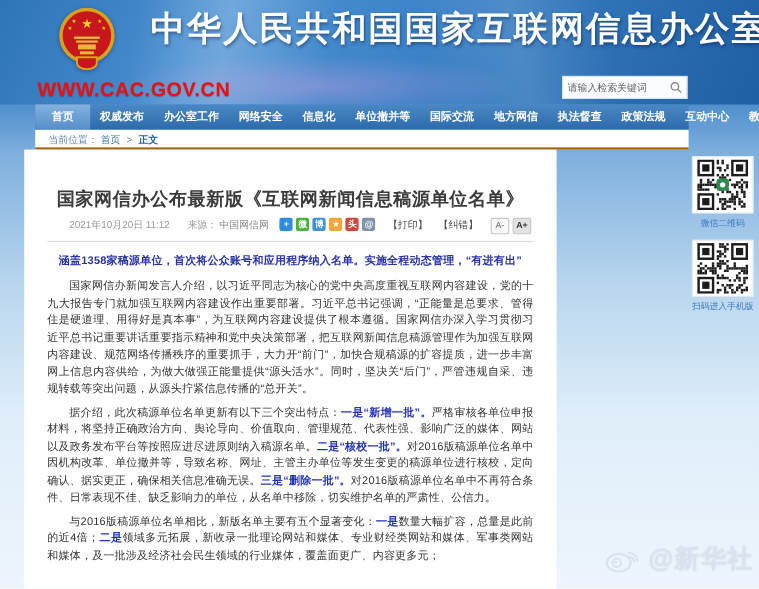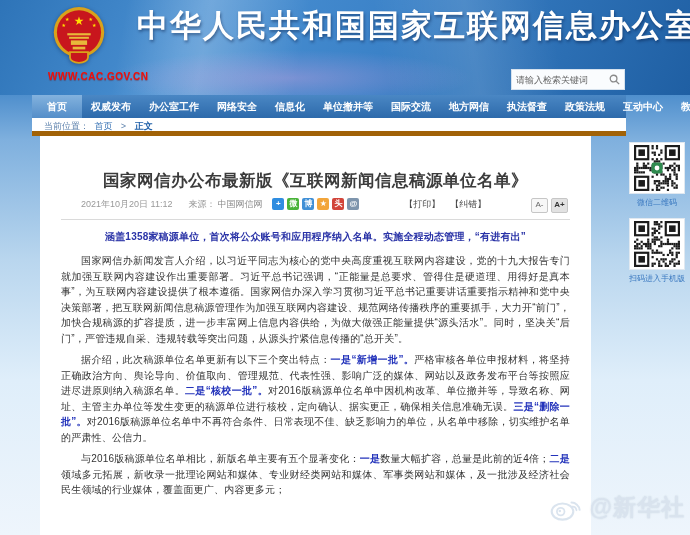--- a/index.html
+++ b/index.html
@@ -16,43 +16,43 @@
       radial-gradient(ellipse 260px 40px at 290px 78px,rgba(255,170,230,.30),transparent 70%),
       linear-gradient(100deg,transparent 18%,rgba(255,255,255,.22) 30%,transparent 44%),
       linear-gradient(80deg,transparent 55%,rgba(255,255,255,.12) 68%,transparent 80%);}
   .brand{position:absolute;left:52px;top:5px;display:flex;align-items:flex-start;}
   .emblem{width:54px;height:60px;flex:0 0 auto;filter:drop-shadow(0 1px 2px rgba(0,0,40,.35));}
   .site-titles{margin-left:13px;color:#fff;}
   .site-title{font-size:31px;font-weight:700;letter-spacing:2px;line-height:34px;margin-top:4px;
     text-shadow:1px 2px 3px rgba(0,20,60,.45);white-space:nowrap;margin-left:18px;}
   .site-subtitle{font-size:11.5px;letter-spacing:3.5px;text-align:center;margin-top:3px;
     color:#eaf3fc;text-shadow:1px 1px 2px rgba(0,20,60,.4);}
-  .site-url{position:absolute;left:48px;top:71px;font-size:10px;font-weight:bold;
+  .site-url{position:absolute;left:34px;top:71px;font-size:18px;font-weight:bold;
     color:#ef0f0a;letter-spacing:.5px;text-shadow:0 1px 1px rgba(120,0,0,.35);}
   .search{position:absolute;right:65px;top:69px;width:112px;height:19px;background:#fafcfe;
     display:flex;align-items:center;border:1px solid #d6e2ee;}
   .search input{flex:1;border:0;outline:0;background:transparent;font-size:9px;color:#444;
     padding:0 4px;font-family:inherit;min-width:0;}
   .search input::placeholder{color:#666;}
   .search .mag{width:13px;height:13px;margin-right:3px;flex:0 0 auto;cursor:pointer;}
   
   .nav{position:absolute;left:32px;top:95px;width:594px;height:23px;display:flex;align-items:stretch;
     background:linear-gradient(180deg,#4a87c4,#2d6aab);padding-right:18px;box-sizing:border-box;}
   .nav-item{color:#fff;font-size:10px;font-weight:bold;line-height:23px;padding:0 9px;
     white-space:nowrap;cursor:pointer;}
   .nav-item.active{background:linear-gradient(180deg,#83b2de,#548ec9);padding:0 15px;}
   
   .breadcrumb{position:absolute;left:32px;top:118px;width:594px;height:18px;background:#fff;
-    border-bottom:5px solid #a16207;box-sizing:border-box;font-size:9px;line-height:18px;
-    padding-left:12px;color:#5f83ad;font-family:Liberation Mono, monospace;}
+    border-bottom:2px solid #a16207;box-sizing:border-box;font-size:9px;line-height:18px;
+    padding-left:12px;color:#5f83ad;}
   .breadcrumb a{color:#3a74b5;text-decoration:none;cursor:pointer;}
   .breadcrumb .sep{margin:0 3px;color:#5f83ad;}
   .breadcrumb .current{color:#1f5fa8;font-weight:bold;cursor:pointer;}
   
-  .content{position:absolute;left:40px;top:136px;width:551px;bottom:0;background:#fff;
+  .content{position:absolute;left:22px;top:136px;width:484px;bottom:0;background:#fff;
     padding:0 21px;box-sizing:border-box;overflow:hidden;}
   .article-title{margin:34px 0 0;text-align:center;font-size:16.5px;font-weight:bold;
     color:#3b3b3b;letter-spacing:.5px;}
   .meta{margin-top:6px;display:flex;align-items:flex-start;font-size:9px;color:#999;}
   .meta .src-name{color:#8a8a8a;margin-left:2px;}
   .meta .date{margin-left:20px;}
   .meta .source-label{margin-left:16px;}
   .share{display:flex;gap:3px;margin-left:10px;}
   .share .sicon{width:12px;height:12px;border-radius:2px;color:#fff;font-size:8px;line-height:12px;
     text-align:center;font-weight:bold;cursor:pointer;overflow:hidden;}

